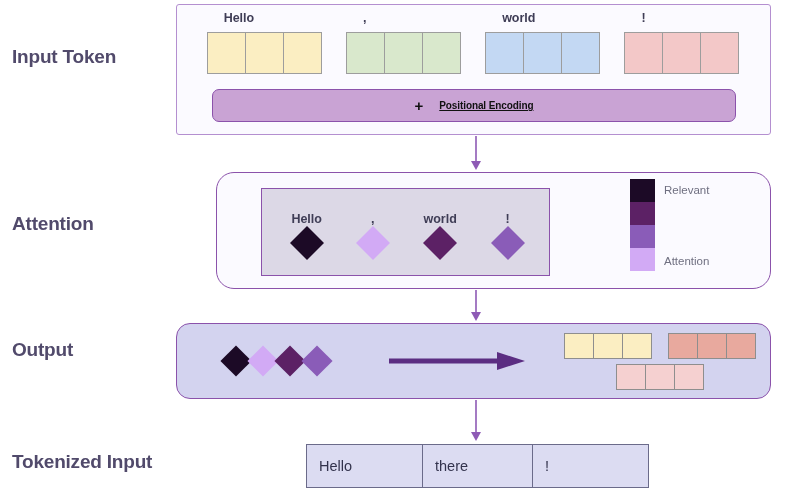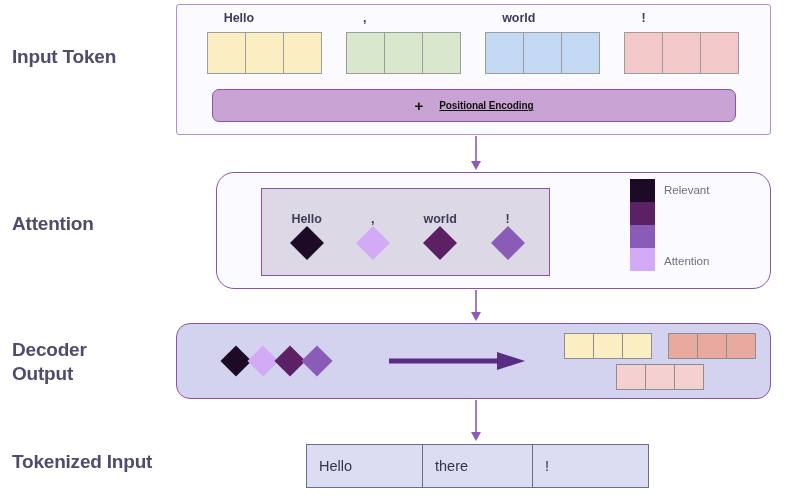--- a/index.html
+++ b/index.html
@@ -236,21 +236,20 @@
 </head>
 <body>
 
 <div class="row-label" id="label-input">
   <div>Input Token</div>
 </div>
 <div class="row-label" id="label-attention">
   <div>Attention</div>
 </div>
 <div class="row-label" id="label-decoder">
-  <div>Decoder</div>
   <div>Output</div>
 </div>
 <div class="row-label" id="label-output">Tokenized Input</div>
 
 <div id="input-panel" class="dots">
 
   <div id="token-row">
     <div class="token-group">
       <div class="token-word">Hello</div>
       <div class="embed-cells">

